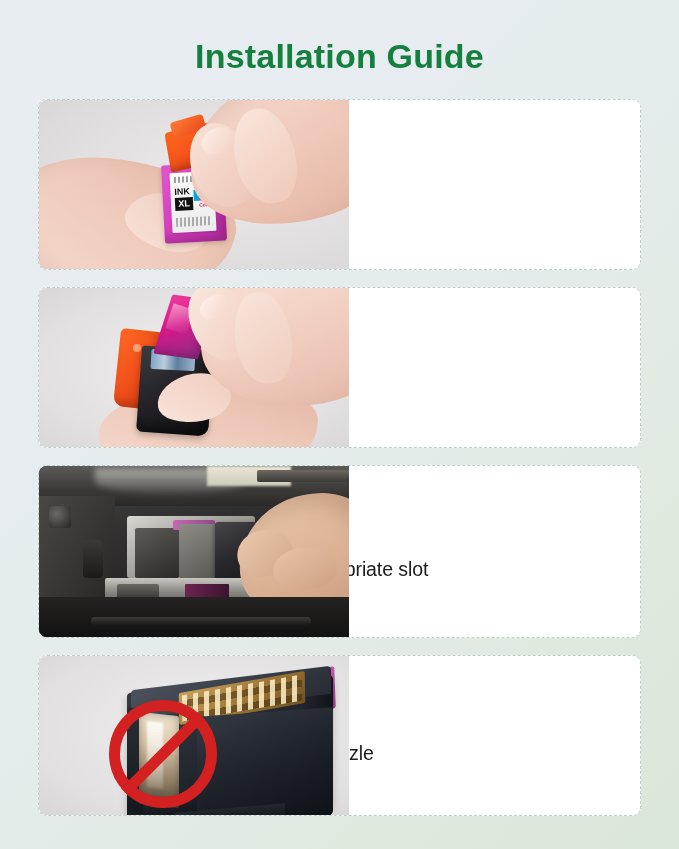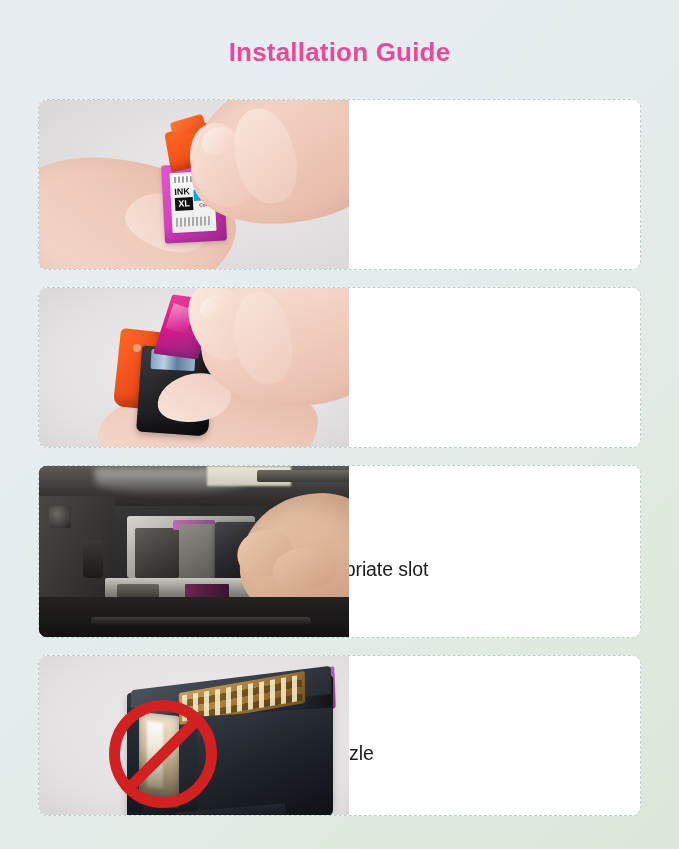--- a/index.html
+++ b/index.html
@@ -18,22 +18,22 @@
         #e6ecf0 30%,
         #e4ecea 55%,
         #dfeadf 78%,
         #d9e7d8 100%);
     position: relative;
   }
 
   
   .page-title {
     text-align: center;
-    color: #ec4899;
-    font-size: 26px;
+    color: #15803d;
+    font-size: 34px;
     font-weight: bold;
     letter-spacing: 0.2px;
     padding-top: 38px;
     padding-bottom: 0;
     line-height: 1.1;
   }
 
   
   .cards {
     position: absolute;

